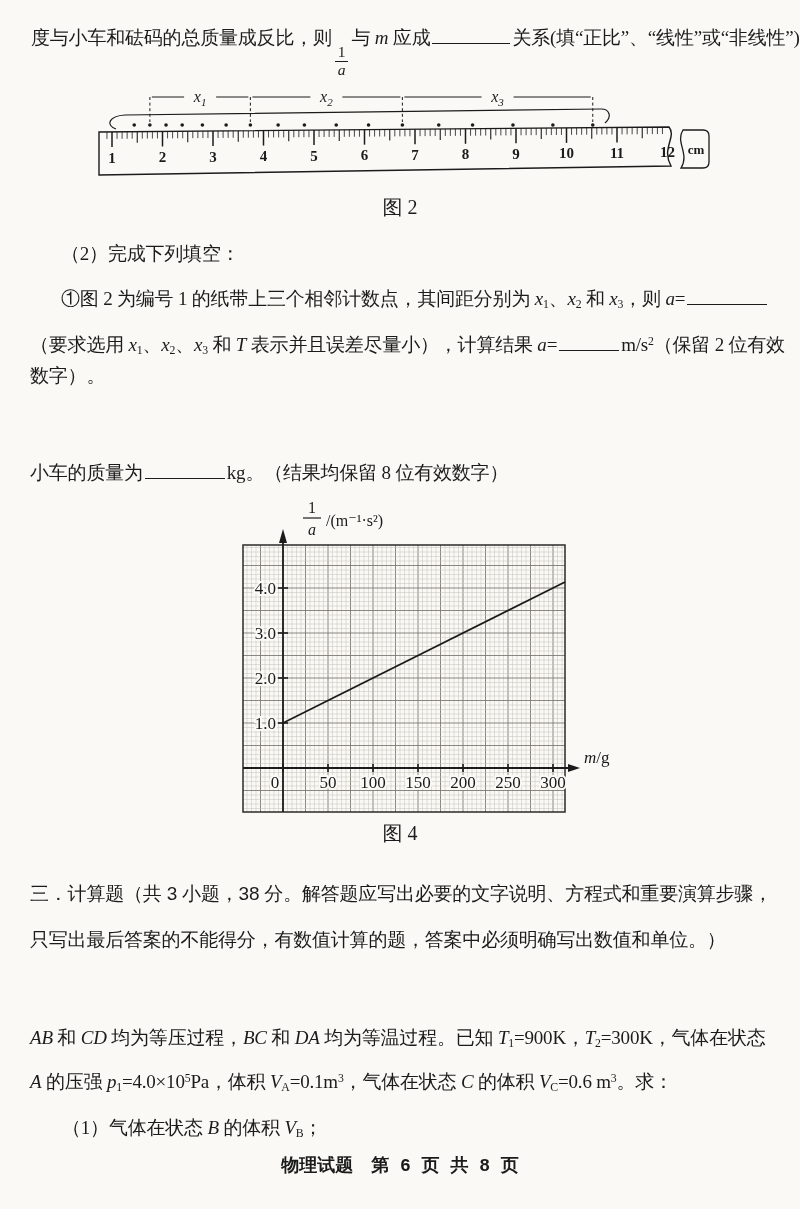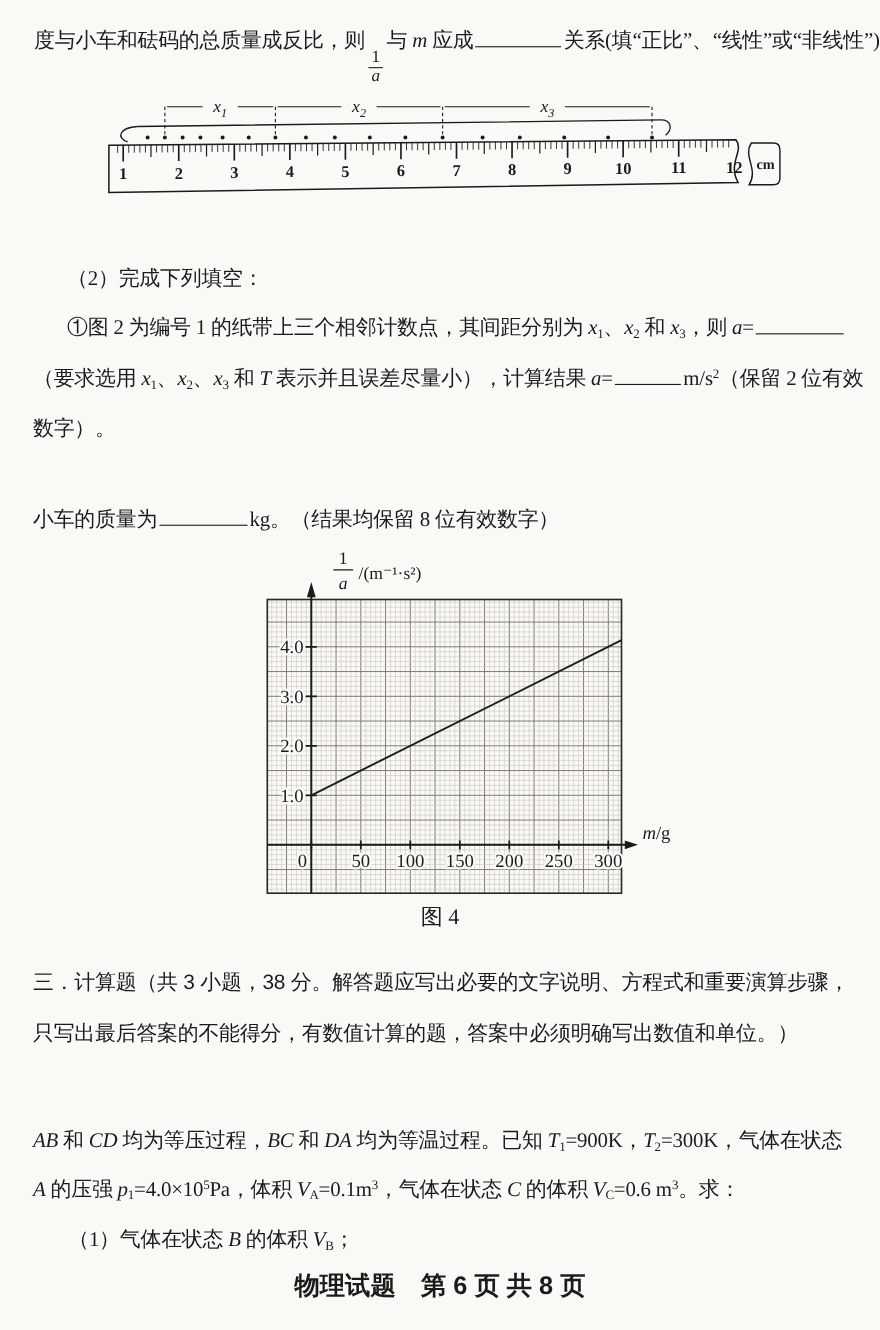--- a/index.html
+++ b/index.html
@@ -8,21 +8,21 @@
     background:#faf9f5;color:#1b1b1b;
     font-family:"Liberation Serif","DejaVu Serif",serif;
   }
   .page{position:relative;width:800px;height:1209px;overflow:hidden;}
   .line{
     position:absolute;font-size:19px;line-height:1.45;
     white-space:nowrap;letter-spacing:-0.2px;
   }
   .caption{position:absolute;left:0;width:800px;text-align:center;font-size:20px;}
   .hei{font-family:"Liberation Sans","DejaVu Sans",sans-serif;font-weight:400;font-size:19px;}
-  .footer{font-family:Liberation Sans, sans-serif;font-weight:700;font-size:23px;}
+  .footer{font-family:Liberation Mono, monospace;font-weight:700;font-size:18px;}
   .it{font-style:italic;}
   .sub{font-size:0.62em;vertical-align:-0.28em;}
   .sup{font-size:0.62em;vertical-align:0.55em;}
   .blank{
     display:inline-block;height:0.95em;margin:0 2px;
     border-bottom:1.5px solid #1b1b1b;vertical-align:baseline;
   }
   .frac{
     display:inline-flex;flex-direction:column;align-items:center;
     line-height:1.05;vertical-align:-0.85em;font-size:0.82em;margin:0 3px;
@@ -197,28 +197,29 @@
         <text x="324" y="75.7" text-anchor="middle" font-size="15" font-weight="600">7</text>
         <text x="374.5" y="75.15" text-anchor="middle" font-size="15" font-weight="600">8</text>
         <text x="425" y="74.6" text-anchor="middle" font-size="15" font-weight="600">9</text>
         <text x="475.5" y="74.05" text-anchor="middle" font-size="15" font-weight="600">10</text>
         <text x="526" y="73.5" text-anchor="middle" font-size="15" font-weight="600">11</text>
         <text x="576.5" y="72.95" text-anchor="middle" font-size="15" font-weight="600">12</text>
         <path d="M592,46 L612,46 Q618,46 618,52 L618,78 Q618,84 612,84 L590,84 C599,70 584,58 592,46 Z" fill="none" stroke="#1b1b1b" stroke-width="1.3"></path>
         <text x="605" y="70" text-anchor="middle" font-size="13" font-weight="700">cm</text>
       </svg></div>
 
+  <div class="caption" style="top:194px">图 2</div>
 
   <div class="line" style="top:240px;left:61px"><span>（2）完成下列填空：</span></div>
 
   <div class="line" style="top:285px;left:61px"><span>①图 2 为编号 1 的纸带上三个相邻计数点，其间距分别为 </span><span class="it">x</span><span class="sub">1</span><span>、</span><span class="it">x</span><span class="sub">2</span><span> 和 </span><span class="it">x</span><span class="sub">3</span><span>，则 </span><span class="it">a</span><span>=</span><span class="blank" style="width: 80px;"></span></div>
 
   <div class="line" style="top:331px;left:30px"><span>（要求选用 </span><span class="it">x</span><span class="sub">1</span><span>、</span><span class="it">x</span><span class="sub">2</span><span>、</span><span class="it">x</span><span class="sub">3</span><span> 和 </span><span class="it">T</span><span> 表示并且误差尽量小），计算结果 </span><span class="it">a</span><span>=</span><span class="blank" style="width: 60px;"></span><span>m/s</span><span class="sup">2</span><span>（保留 2 位有效</span></div>
 
-  <div class="line" style="top:376px;left:30px"><span>数字）。</span></div>
+  <div class="line" style="top:362px;left:30px"><span>数字）。</span></div>
 
 
   <div class="line" style="top:459px;left:30px"><span>小车的质量为</span><span class="blank" style="width: 80px;"></span><span>kg。（结果均保留 8 位有效数字）</span></div>
 
   <div class="fig" style="top:497px;left:228px" id="fig3"><svg width="420" height="320" viewBox="0 0 420 320">
         <line x1="19" y1="48" x2="19" y2="315" stroke="#c3c0b8" stroke-width="0.5"></line>
         <line x1="23.5" y1="48" x2="23.5" y2="315" stroke="#c3c0b8" stroke-width="0.5"></line>
         <line x1="28" y1="48" x2="28" y2="315" stroke="#c3c0b8" stroke-width="0.5"></line>
         <line x1="32.5" y1="48" x2="32.5" y2="315" stroke="#7d7a74" stroke-width="0.9"></line>
         <line x1="37" y1="48" x2="37" y2="315" stroke="#c3c0b8" stroke-width="0.5"></line>

